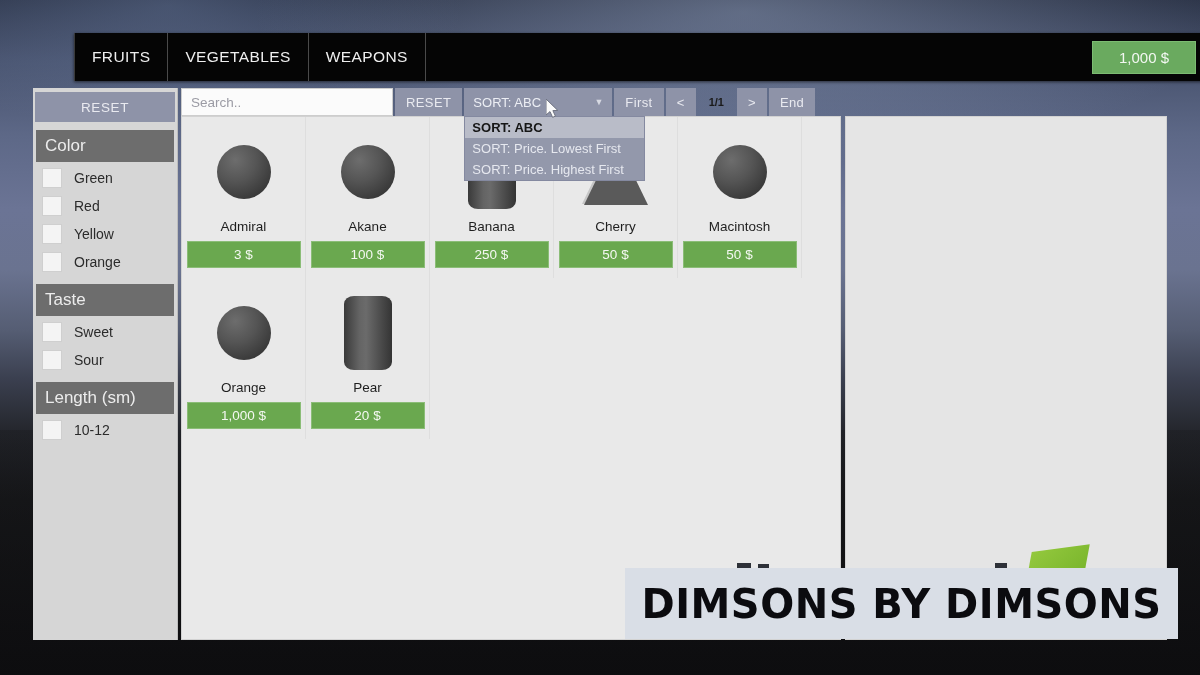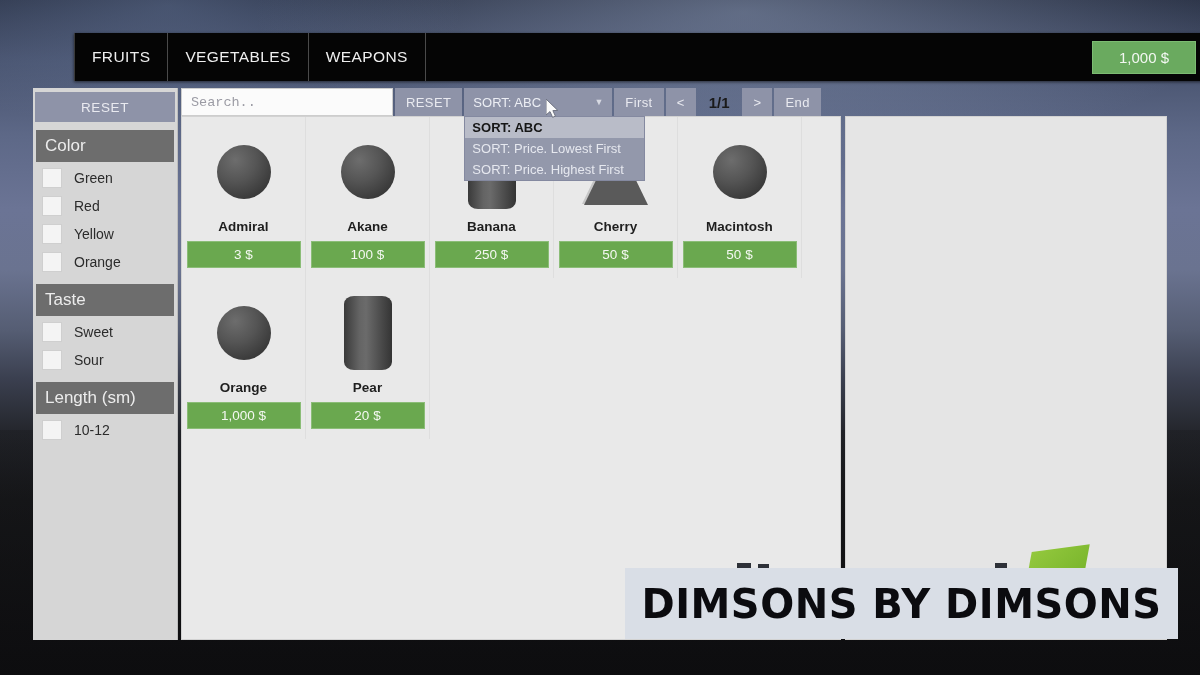--- a/index.html
+++ b/index.html
@@ -180,21 +180,20 @@
     width: 0; height: 0;
     border-left: 32px solid transparent;
     border-right: 32px solid transparent;
     border-bottom: 66px solid #5a5a5a;
     filter: drop-shadow(-2px -1px 0 rgba(0,0,0,.15));
   }
   .card-name {
     font-size: 13.5px;
     color: #1f1f1f;
     margin: 6px 0 7px 0;
-    font-weight: bold;
   }
   .price {
     width: 114px;
     background: #6aa84f;
     border: 1px solid #8bbd77;
     color: #f4f8f2;
     font-size: 13.5px;
     text-align: center;
     padding: 5px 0;
     margin-bottom: 10px;
@@ -219,21 +218,21 @@
     align-items: stretch;
     gap: 2px;
   }
   #search-input {
     width: 212px;
     background: #fbfbfb;
     border: 1px solid #cdcdcd;
     padding: 0 9px;
     font-size: 13.5px;
     color: #5f5f66;
-    font-family: Liberation Mono, monospace;
+    font-family: Liberation Sans, sans-serif;
   }
   #search-input::placeholder { color: #9b9ba4; }
   .tb-btn {
     background: #8e93a8;
     color: #e9eaf0;
     font-size: 13px;
     letter-spacing: .4px;
     display: flex;
     align-items: center;
     justify-content: center;
@@ -257,21 +256,21 @@
     right: 9px; top: 50%;
     transform: translateY(-50%);
     font-size: 9px;
     color: #d7d9e2;
   }
   #page-indicator {
     display: flex;
     align-items: center;
     justify-content: center;
     padding: 0 11px;
-    font-size: 15px;
+    font-size: 11px;
     font-weight: bold;
     color: #1a1a1a;
   }
 
   
   #sort-dropdown {
     position: absolute;
     left: 0; top: 28px;
     width: 181px;
     background: #9398ab;

